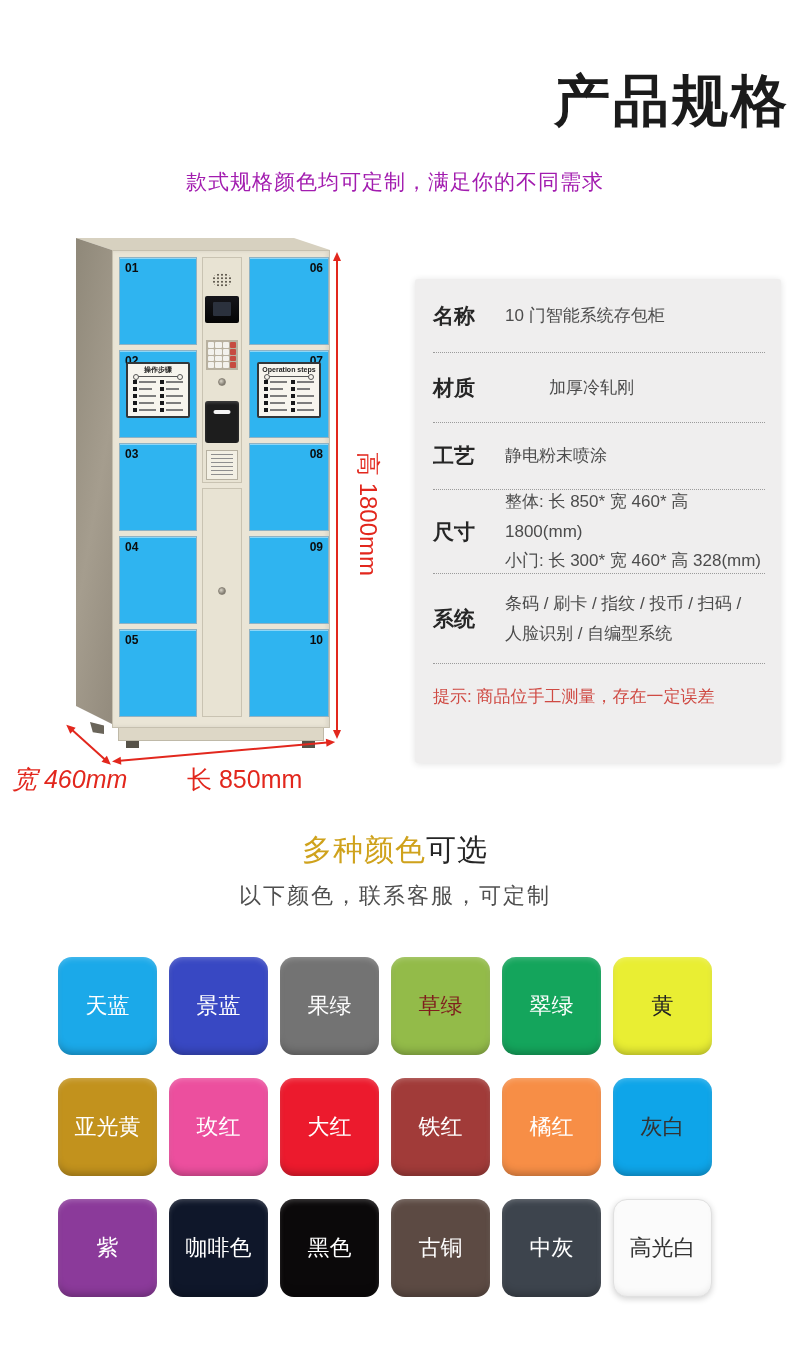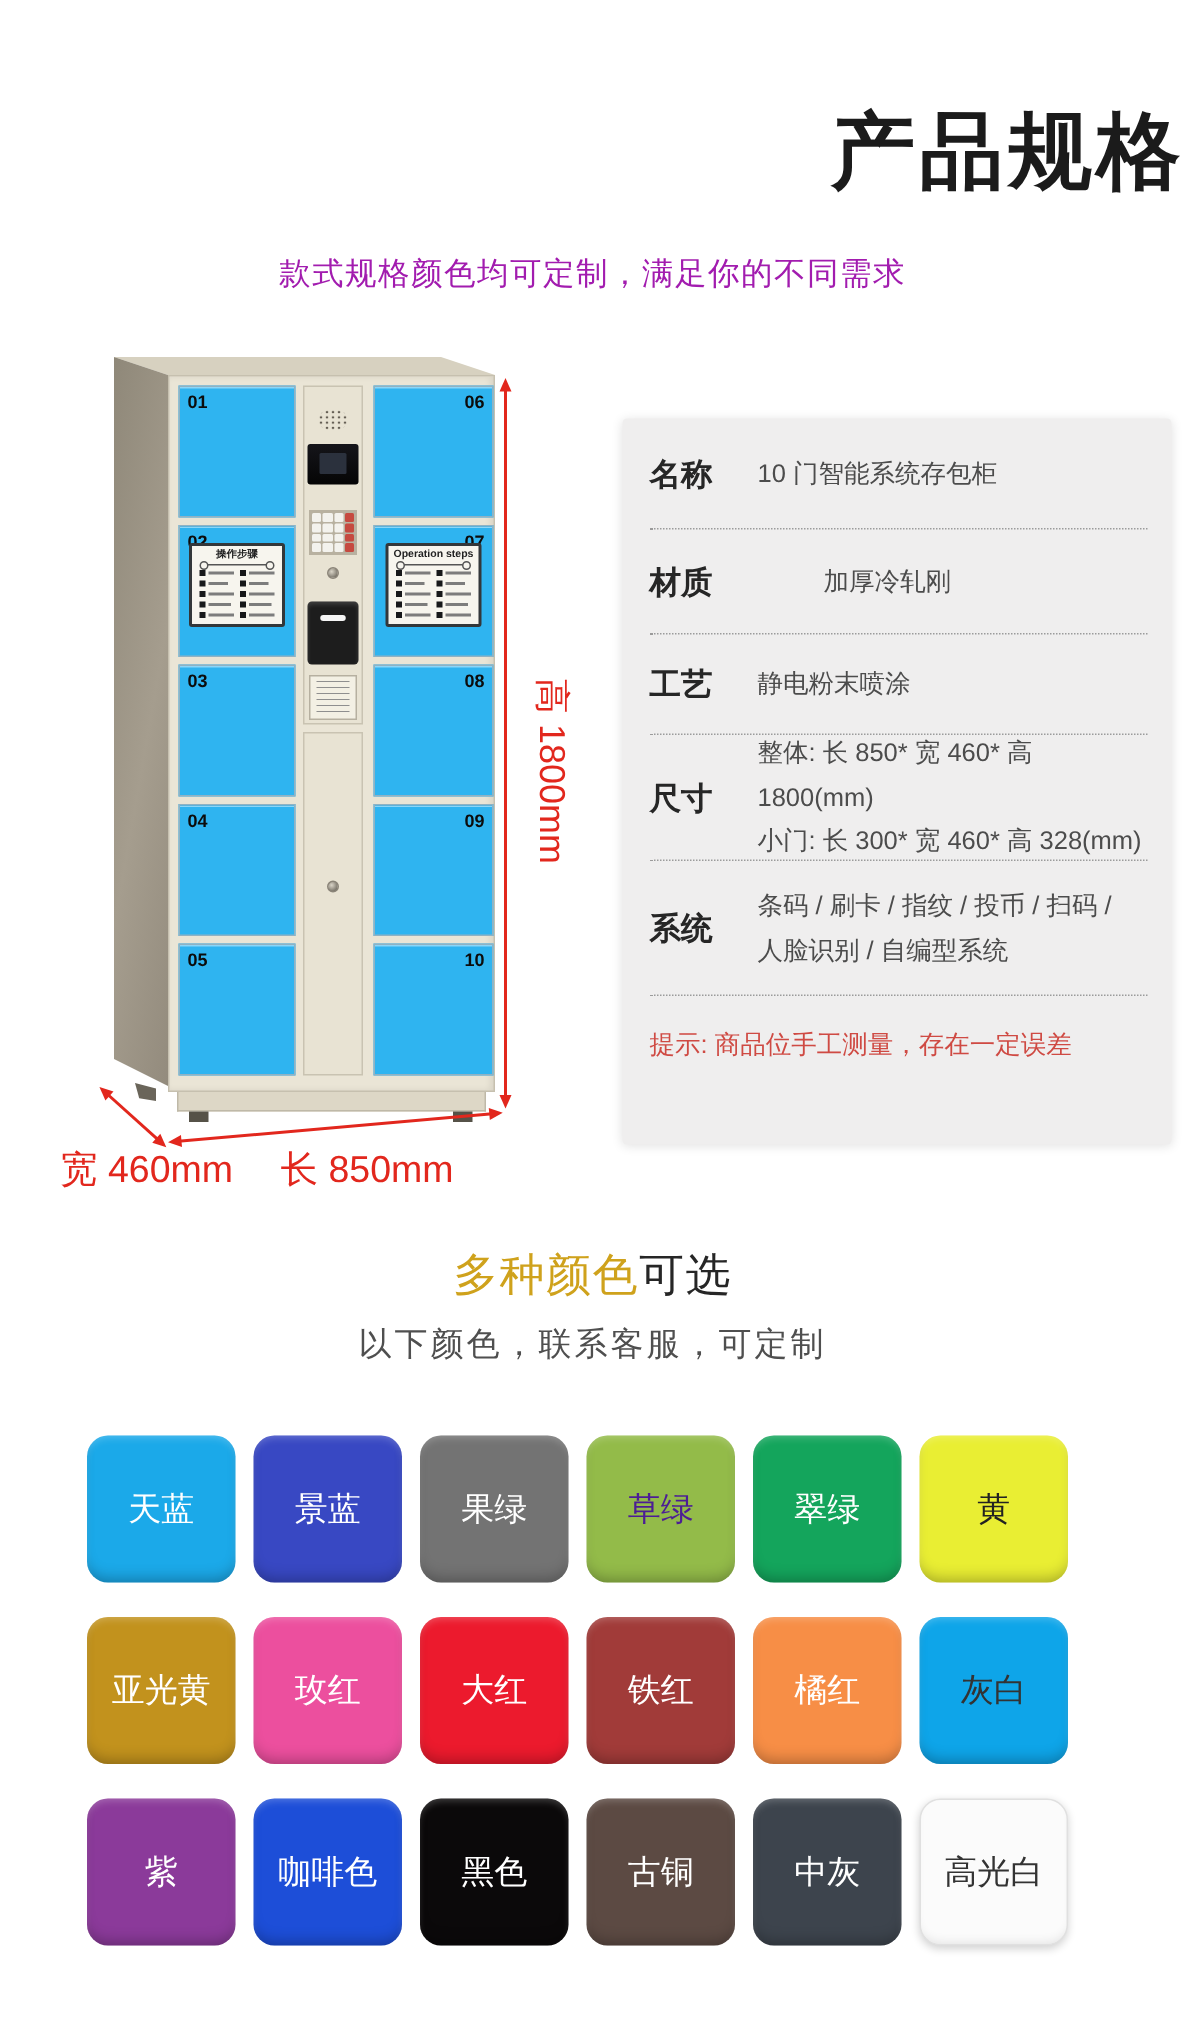--- a/index.html
+++ b/index.html
@@ -95,21 +95,21 @@
   .dim-v::before { top:-9px; border-bottom:9px solid var(--dimension-red,#e2271d); }
   .dim-v::after  { bottom:-9px; border-top:9px solid var(--dimension-red,#e2271d); }
   .dim-h { left:117px; top:760px; width:214px; height:2px; transform:rotate(-5deg); transform-origin:0 50%; }
   .dim-d { left:70px; top:727px; width:50px; height:2px; transform:rotate(42deg); transform-origin:0 50%; }
   .dim-h::before,.dim-h::after,.dim-d::before,.dim-d::after { content:''; position:absolute; top:-3px;
     border:4px solid transparent; }
   .dim-h::before,.dim-d::before { left:-9px; border-right:9px solid var(--dimension-red,#e2271d); }
   .dim-h::after,.dim-d::after  { right:-9px; border-left:9px solid var(--dimension-red,#e2271d); }
   .dim-label { position:absolute; font-size:25px; white-space:nowrap; }
   .dim-label-height { left:384px; top:452px; font-size:24px; transform:rotate(90deg); transform-origin:0 0; }
-  .dim-label-width  { left:40px;  top:763px; }
+  .dim-label-width  { left:12px;  top:763px;font-style:italic; }
   .dim-label-length { left:187px; top:763px; }
 
   
   .spec-card { position:absolute; left:415px; top:279px; width:366px; height:484px;
     background:#efeeee; border-radius:3px; box-shadow:0 1px 7px rgba(0,0,0,.12);
     padding:0 16px 0 18px; }
   .spec-row { display:flex; align-items:center; border-bottom:1px dotted #9b9b9b; }
   .spec-row:nth-child(1){height:74px;} .spec-row:nth-child(2){height:70px;gap:44px;}
   .spec-row:nth-child(3){height:67px;} .spec-row:nth-child(4){height:84px;}
   .spec-row:nth-child(5){height:90px;}
@@ -366,21 +366,21 @@
   <div class="swatch-grid" id="swatch-grid">
       <div class="swatch" style="background: rgb(27, 169, 233); color: rgb(255, 255, 255);">
         <span class="swatch-label">天蓝</span>
       </div>
       <div class="swatch" style="background: rgb(56, 72, 195); color: rgb(255, 255, 255);">
         <span class="swatch-label">景蓝</span>
       </div>
       <div class="swatch" style="background: #737373; color: rgb(255, 255, 255);">
         <span class="swatch-label">果绿</span>
       </div>
-      <div class="swatch" style="background: rgb(147, 187, 73); color: #4c1d95;">
+      <div class="swatch" style="background: rgb(147, 187, 73); color: #7f1d1d;">
         <span class="swatch-label">草绿</span>
       </div>
       <div class="swatch" style="background: rgb(20, 165, 92); color: rgb(255, 255, 255);">
         <span class="swatch-label">翠绿</span>
       </div>
       <div class="swatch" style="background: rgb(233, 238, 51); color: rgb(34, 34, 34);">
         <span class="swatch-label">黄</span>
       </div>
       <div class="swatch" style="background: rgb(194, 146, 29); color: rgb(255, 255, 255);">
         <span class="swatch-label">亚光黄</span>
@@ -396,21 +396,21 @@
       </div>
       <div class="swatch" style="background: rgb(247, 142, 70); color: rgb(255, 255, 255);">
         <span class="swatch-label">橘红</span>
       </div>
       <div class="swatch" style="background: #0ea5e9; color: rgb(51, 51, 51);">
         <span class="swatch-label">灰白</span>
       </div>
       <div class="swatch" style="background: rgb(139, 58, 154); color: rgb(255, 255, 255);">
         <span class="swatch-label">紫</span>
       </div>
-      <div class="swatch" style="background: #1d4ed8; color: rgb(255, 255, 255);">
+      <div class="swatch" style="background: #0f172a; color: rgb(255, 255, 255);">
         <span class="swatch-label">咖啡色</span>
       </div>
       <div class="swatch" style="background: rgb(11, 9, 10); color: rgb(255, 255, 255);">
         <span class="swatch-label">黑色</span>
       </div>
       <div class="swatch" style="background: rgb(92, 74, 67); color: rgb(255, 255, 255);">
         <span class="swatch-label">古铜</span>
       </div>
       <div class="swatch" style="background: rgb(61, 68, 77); color: rgb(255, 255, 255);">
         <span class="swatch-label">中灰</span>

